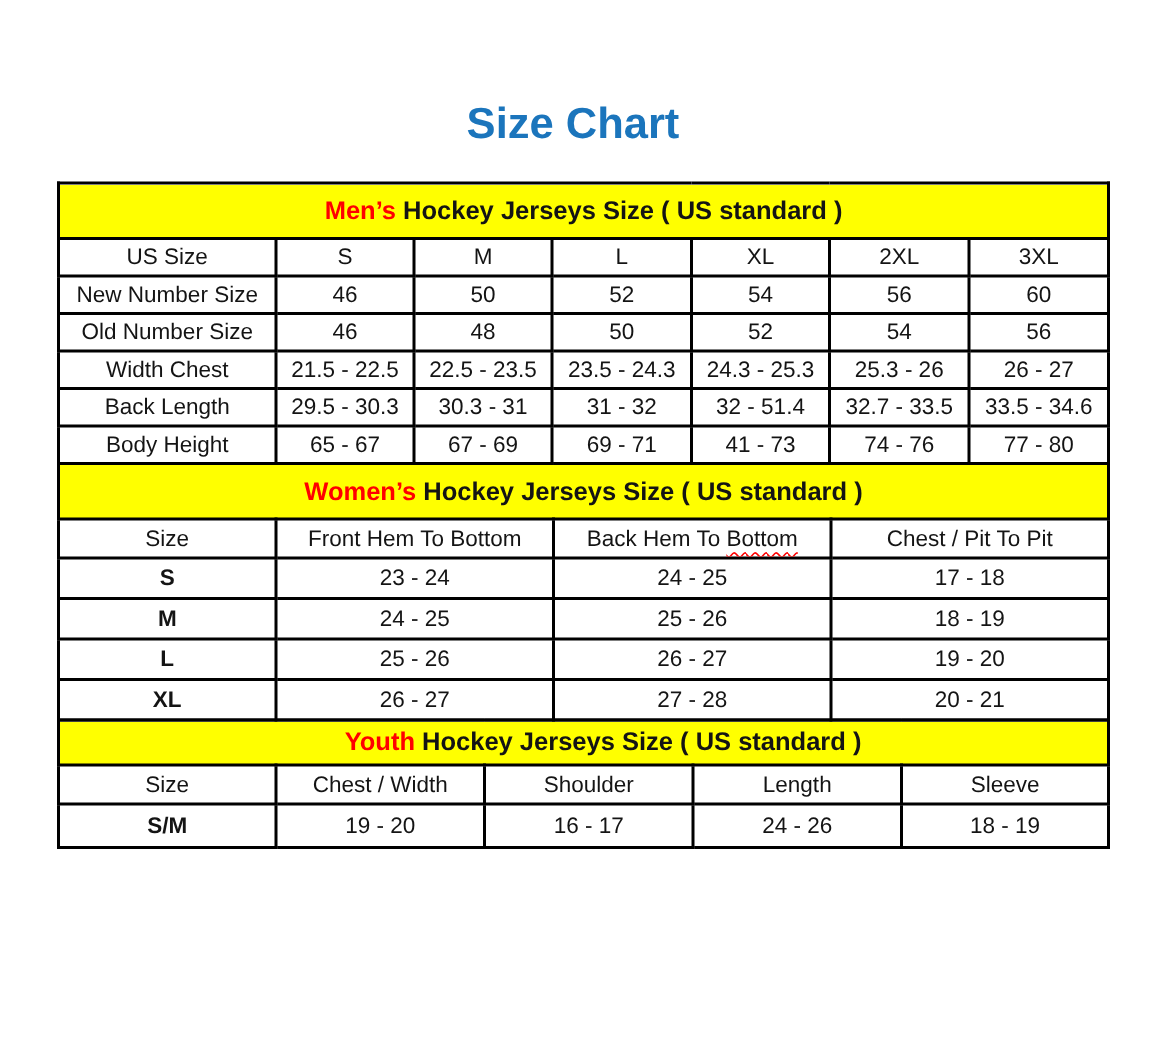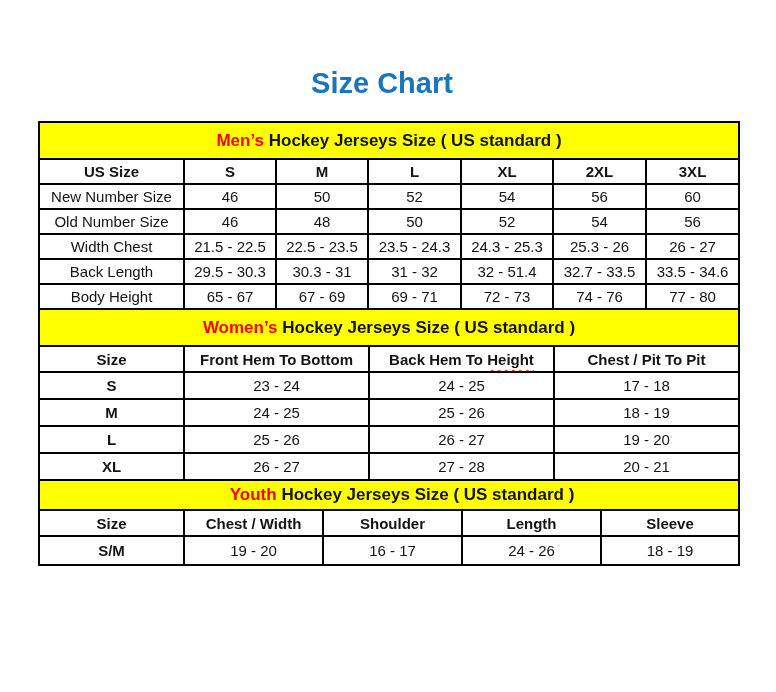--- a/index.html
+++ b/index.html
@@ -42,21 +42,21 @@
     font-size: 15px;
     overflow: hidden;
     white-space: nowrap;
   }
   tr.band td {
     background: var(--band-yellow);
     font-size: 17px;
     font-weight: 700;
   }
   .red { color: var(--accent-red); }
-  tr.cols th { font-weight: 700; text-align: center; }
+  tr.cols th { font-weight: 400; text-align: center; }
   tbody td { font-weight: 400; }
   tbody td.rowlabel { font-weight: 400; }
   .womens tbody td.rowlabel, .youth tbody td.rowlabel { font-weight: 700; }
 
   
   .mens tr.band td   { height: 37px; }
   .mens tr.cols th   { height: 25px; }
   .mens tbody td     { height: 25px; }
   .womens tr.band td { height: 37px; }
   .womens tr.cols th { height: 26px; }
@@ -140,42 +140,42 @@
             <td>31 - 32</td>
             <td>32 - 51.4</td>
             <td>32.7 - 33.5</td>
             <td>33.5 - 34.6</td>
           </tr>
           <tr>
             <td class="rowlabel">Body Height</td>
             <td>65 - 67</td>
             <td>67 - 69</td>
             <td>69 - 71</td>
-            <td>72 - 73</td>
+            <td>41 - 73</td>
             <td>74 - 76</td>
             <td>77 - 80</td>
           </tr>
         </tbody>
     </table>
 
     <table class="sizes womens">
       <colgroup>
         <col style="width:145px">
           <col style="width:185px">
           <col style="width:185px">
           <col style="width:185px">
       </colgroup>
       <thead>
         <tr class="band">
           <td colspan="4"><span class="red">Women’s</span><span> Hockey Jerseys Size ( US standard )</span></td>
         </tr>
         <tr class="cols">
           <th>Size</th>
           <th>Front Hem To Bottom</th>
-          <th><span>Back Hem To </span><span class="wavy">Height</span></th>
+          <th><span>Back Hem To </span><span class="wavy">Bottom</span></th>
           <th>Chest / Pit To Pit</th>
         </tr>
       </thead>
       <tbody>
           <tr>
             <td class="rowlabel">S</td>
             <td>23 - 24</td>
             <td>24 - 25</td>
             <td>17 - 18</td>
           </tr>

